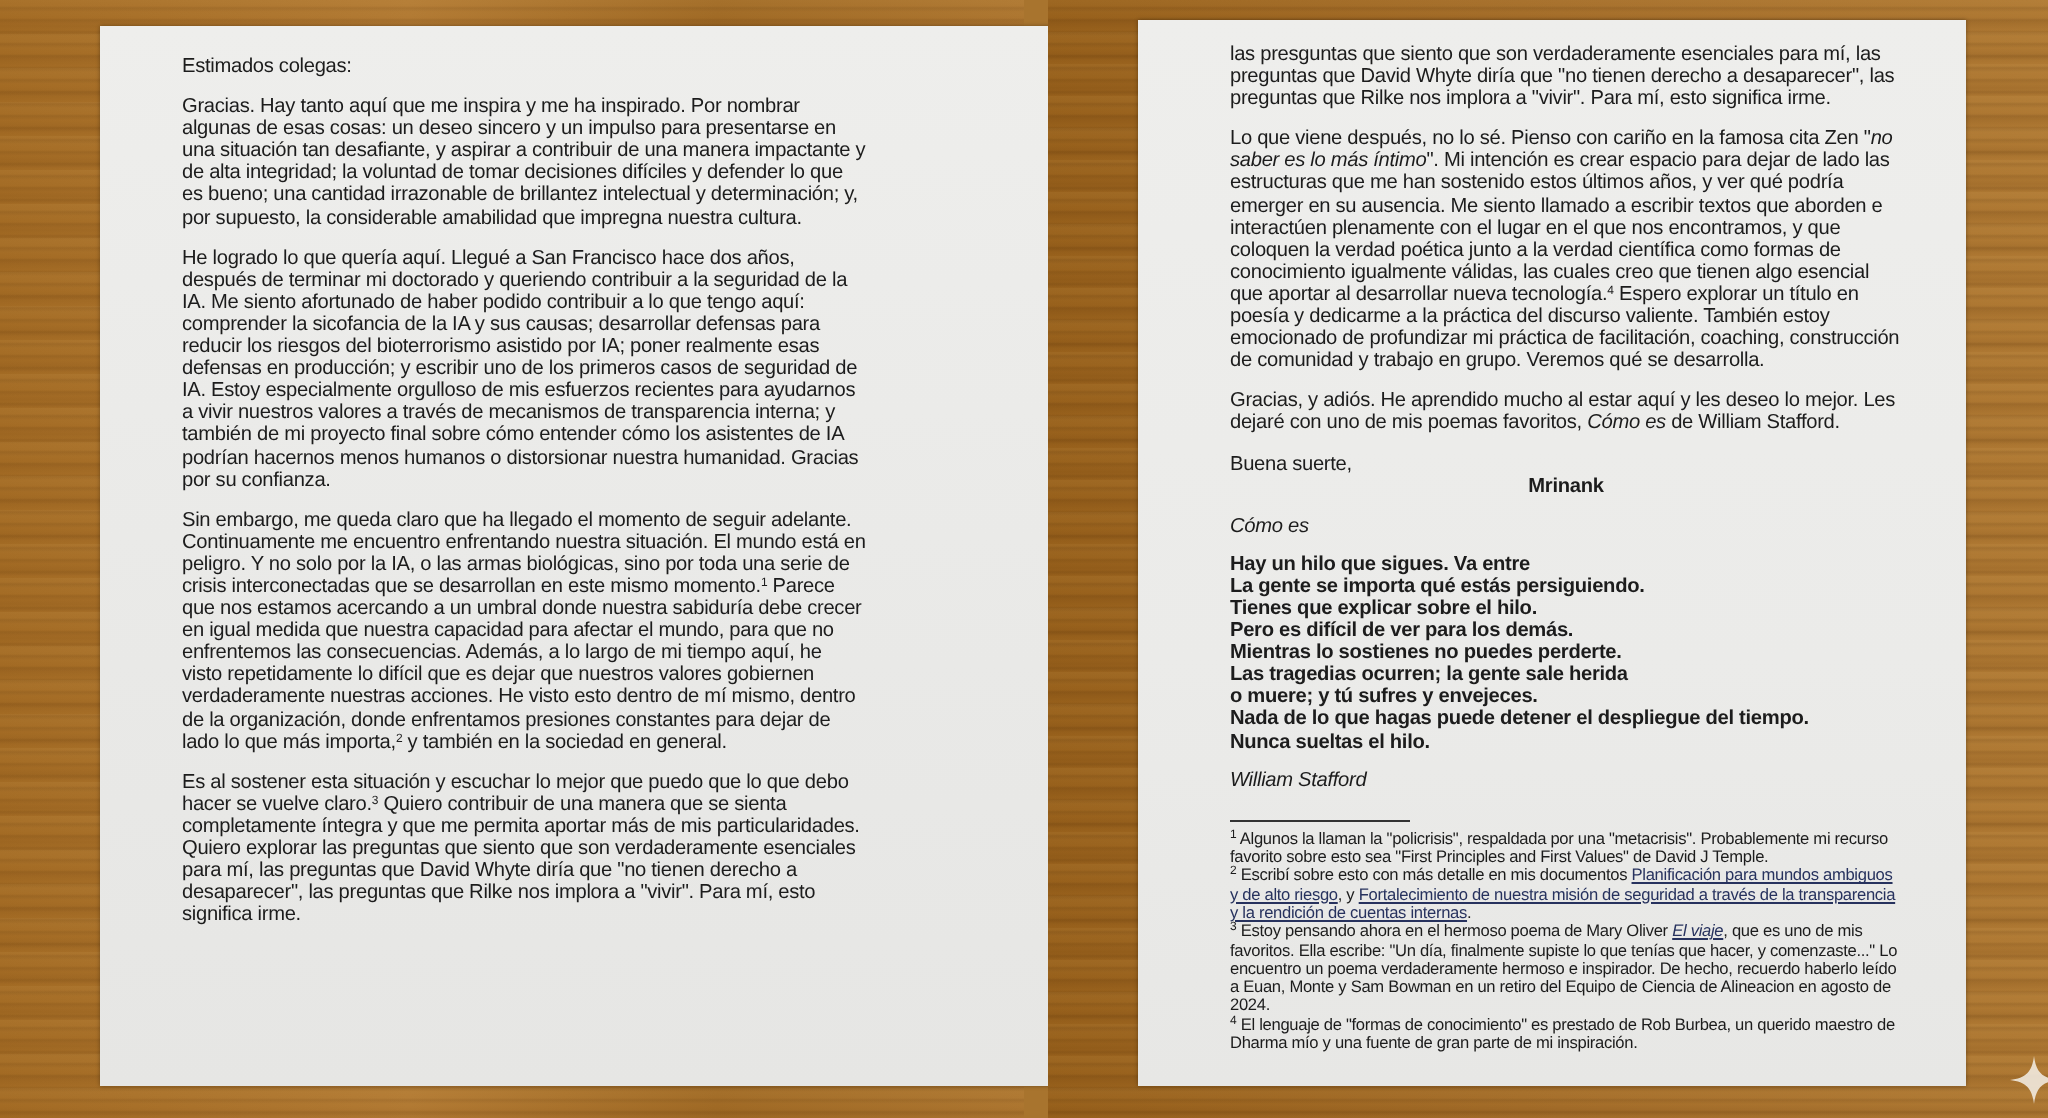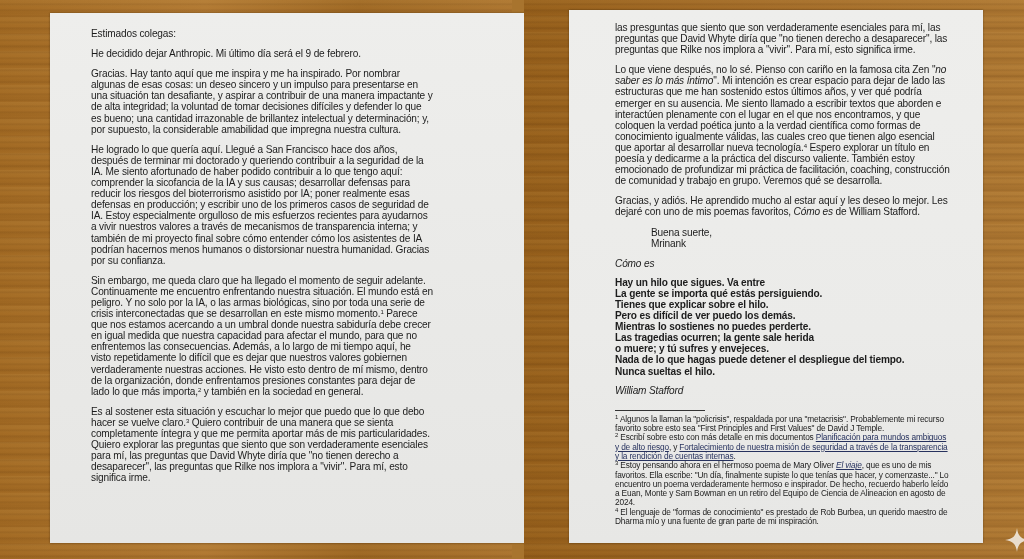--- a/index.html
+++ b/index.html
@@ -31,22 +31,22 @@
     background: linear-gradient(180deg, #eeeeec, #e9e9e7 60%, #e6e6e4); }
   .paper.right { left: 45px; top: 10px; width: 414px; height: 533px;
     background: linear-gradient(180deg, #eeeeec, #ebebe9 60%, #e7e7e5); }
   .text {
     position: absolute; font-size: 10.1px; line-height: 11.1px;
     letter-spacing: -0.15px;
   }
   .paper.left .text { left: 41px; top: 15px; width: 342px; }
   .paper.right .text { left: 46px; top: 12px; width: 336px; }
   p { margin: 0 0 9px 0; }
-  .sig { margin-bottom: 9px; margin-left: 36px; }
-  .sig .name { font-weight: normal; display: block; }
+  .sig { margin-bottom: 9px; }
+  .sig .name { font-weight: bold; display: block; text-align: center; }
   .poem-title { font-style: italic; margin-bottom: 8px; }
   .poem { margin-bottom: 8px; font-weight: bold; }
   .poem span { display: block; }
   .author { font-style: italic; margin-bottom: 14px; }
   .rule { width: 90px; border-top: 1px solid #333; margin: 0 0 4px 0; }
   .footnotes { font-size: 8.3px; line-height: 9.3px; letter-spacing: -0.15px; }
   .footnotes div { margin: 0; }
   sup { font-size: 6px; line-height: 0; vertical-align: 3px; }
   .link { color: #27325e; text-decoration: underline; }
   .it { font-style: italic; }
@@ -54,21 +54,20 @@
     position: absolute; right: 6px; bottom: 6px; width: 26px; height: 26px;
   }
 </style>
 </head>
 <body>
 
 <div class="photo left">
   <div class="paper left">
     <div class="text">
       <p>Estimados colegas:</p>
-      <p>He decidido dejar Anthropic. Mi último día será el 9 de febrero.</p>
       <p>Gracias. Hay tanto aquí que me inspira y me ha inspirado. Por nombrar algunas de esas cosas: un deseo sincero y un impulso para presentarse en una situación tan desafiante, y aspirar a contribuir de una manera impactante y de alta integridad; la voluntad de tomar decisiones difíciles y defender lo que es bueno; una cantidad irrazonable de brillantez intelectual y determinación; y, por supuesto, la considerable amabilidad que impregna nuestra cultura.</p>
       <p>He logrado lo que quería aquí. Llegué a San Francisco hace dos años, después de terminar mi doctorado y queriendo contribuir a la seguridad de la IA. Me siento afortunado de haber podido contribuir a lo que tengo aquí: comprender la sicofancia de la IA y sus causas; desarrollar defensas para reducir los riesgos del bioterrorismo asistido por IA; poner realmente esas defensas en producción; y escribir uno de los primeros casos de seguridad de IA. Estoy especialmente orgulloso de mis esfuerzos recientes para ayudarnos a vivir nuestros valores a través de mecanismos de transparencia interna; y también de mi proyecto final sobre cómo entender cómo los asistentes de IA podrían hacernos menos humanos o distorsionar nuestra humanidad. Gracias por su confianza.</p>
       <p><span>Sin embargo, me queda claro que ha llegado el momento de seguir adelante. Continuamente me encuentro enfrentando nuestra situación. El mundo está en peligro. Y no solo por la IA, o las armas biológicas, sino por toda una serie de crisis interconectadas que se desarrollan en este mismo momento.</span><sup>1</sup><span> Parece que nos estamos acercando a un umbral donde nuestra sabiduría debe crecer en igual medida que nuestra capacidad para afectar el mundo, para que no enfrentemos las consecuencias. Además, a lo largo de mi tiempo aquí, he visto repetidamente lo difícil que es dejar que nuestros valores gobiernen verdaderamente nuestras acciones. He visto esto dentro de mí mismo, dentro de la organización, donde enfrentamos presiones constantes para dejar de lado lo que más importa,</span><sup>2</sup><span> y también en la sociedad en general.</span></p>
       <p><span>Es al sostener esta situación y escuchar lo mejor que puedo que lo que debo hacer se vuelve claro.</span><sup>3</sup><span> Quiero contribuir de una manera que se sienta completamente íntegra y que me permita aportar más de mis particularidades. Quiero explorar las preguntas que siento que son verdaderamente esenciales para mí, las preguntas que David Whyte diría que "no tienen derecho a desaparecer", las preguntas que Rilke nos implora a "vivir". Para mí, esto significa irme.</span></p>
     </div>
   </div>
 </div>
 
 <div class="photo right">
   <div class="paper right">
@@ -78,21 +77,21 @@
       <p><span>Gracias, y adiós. He aprendido mucho al estar aquí y les deseo lo mejor. Les dejaré con uno de mis poemas favoritos, </span><span class="it">Cómo es</span><span> de William Stafford.</span></p>
       <div class="sig">
         <span>Buena suerte,</span>
         <span class="name">Mrinank</span>
       </div>
       <div class="poem-title">Cómo es</div>
       <div class="poem">
         <span>Hay un hilo que sigues. Va entre</span>
         <span>La gente se importa qué estás persiguiendo.</span>
         <span>Tienes que explicar sobre el hilo.</span>
-        <span>Pero es difícil de ver puedo los demás.</span>
+        <span>Pero es difícil de ver para los demás.</span>
         <span>Mientras lo sostienes no puedes perderte.</span>
         <span>Las tragedias ocurren; la gente sale herida</span>
         <span>o muere; y tú sufres y envejeces.</span>
         <span>Nada de lo que hagas puede detener el despliegue del tiempo.</span>
         <span>Nunca sueltas el hilo.</span>
       </div>
       <div class="author">William Stafford</div>
       <div class="rule"></div>
       <div class="footnotes">
         <div><sup>1</sup><span> Algunos la llaman la "policrisis", respaldada por una "metacrisis". Probablemente mi recurso favorito sobre esto sea "First Principles and First Values" de David J Temple.</span></div>

